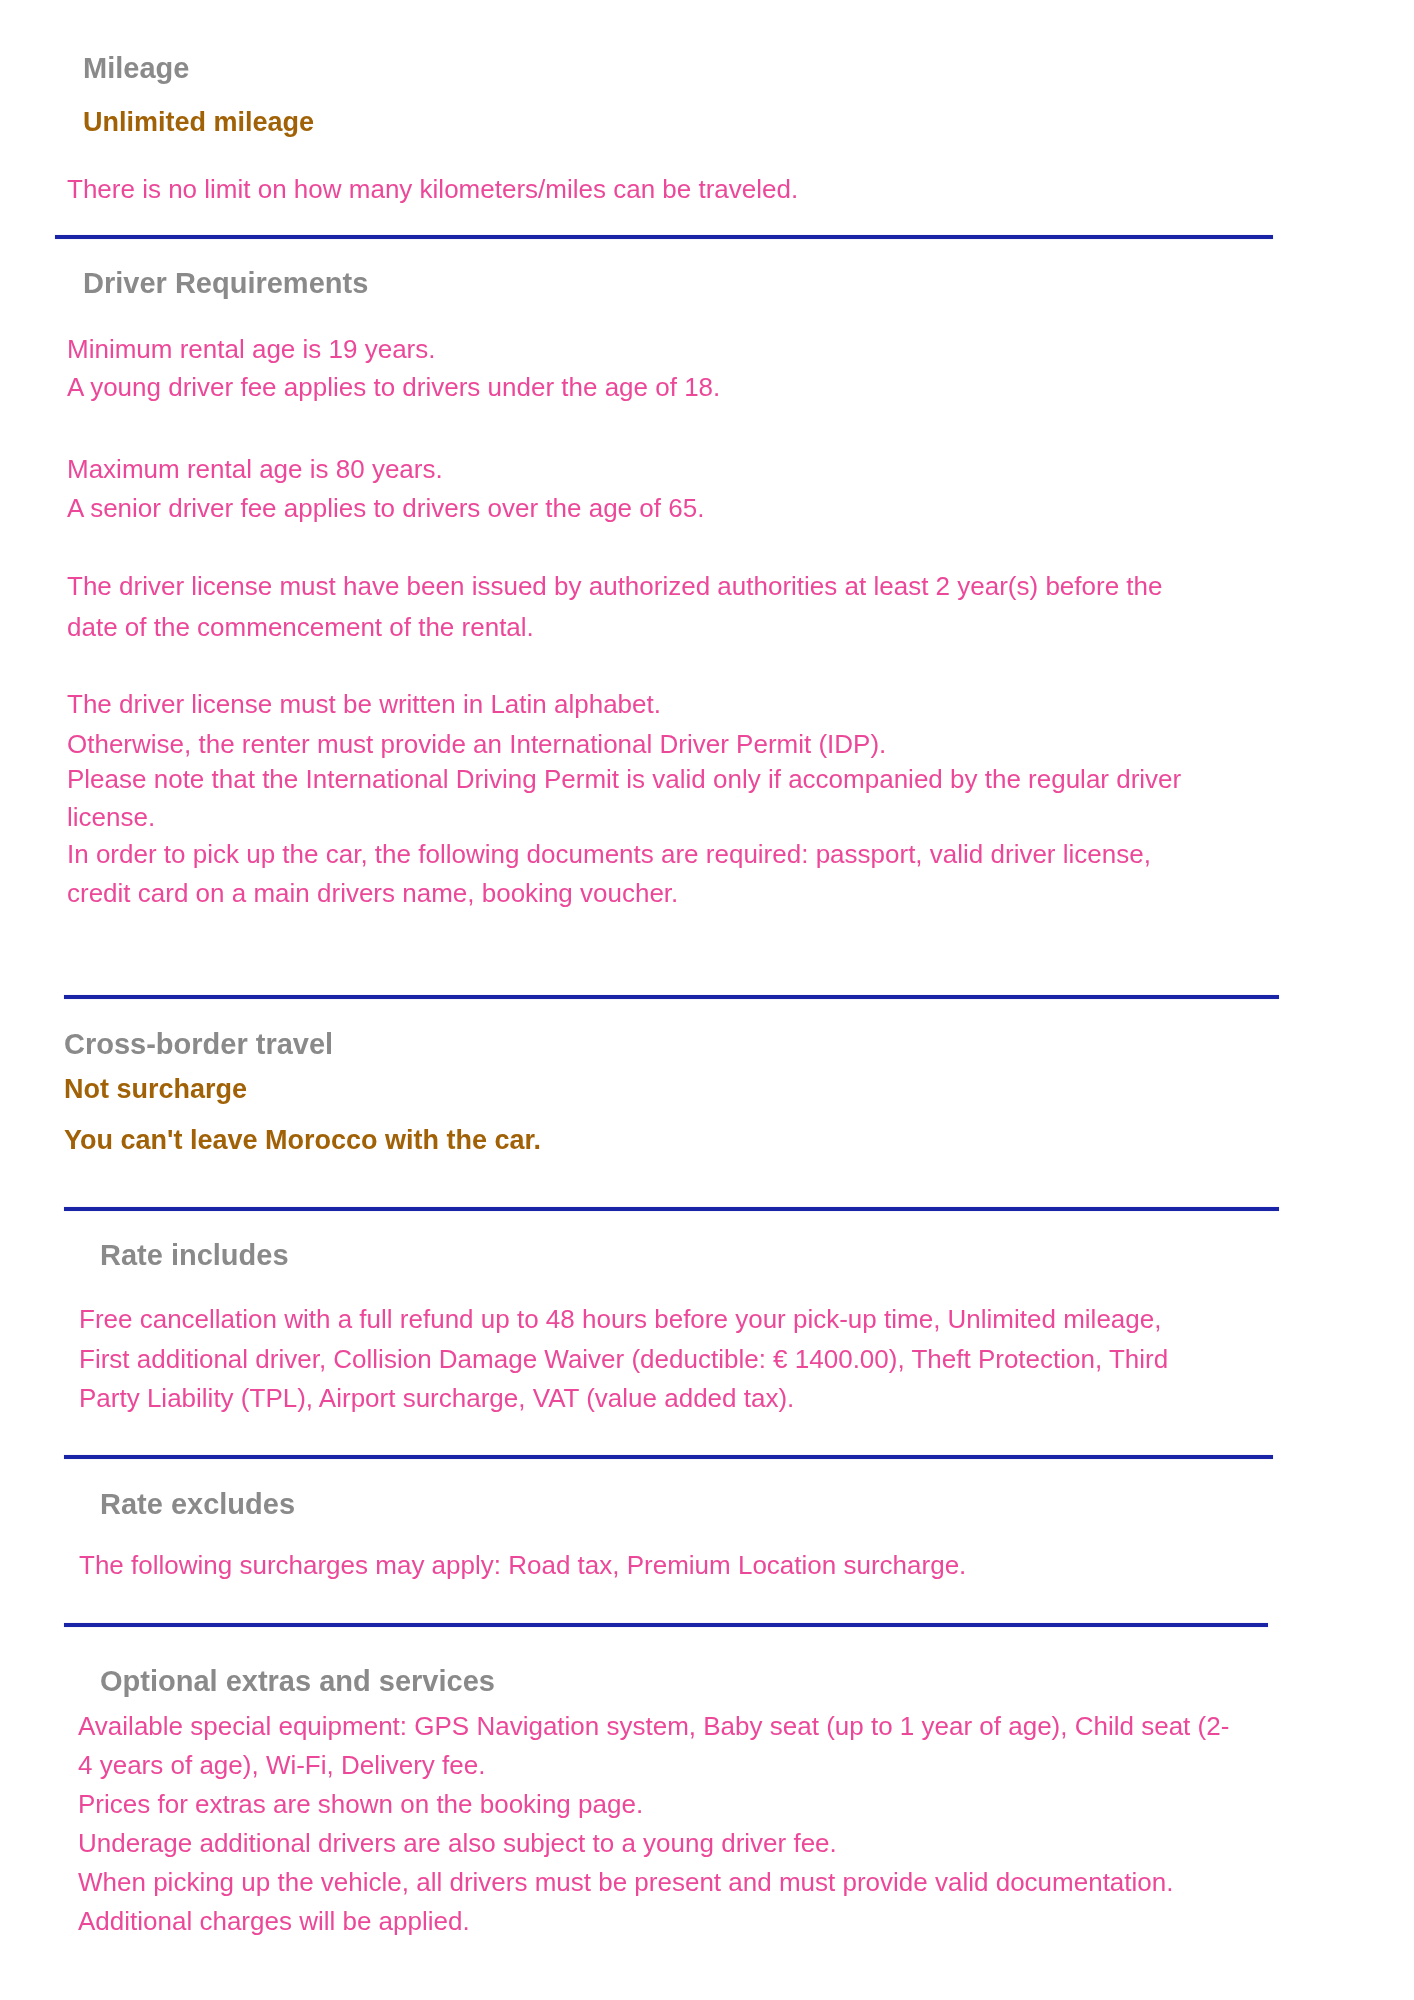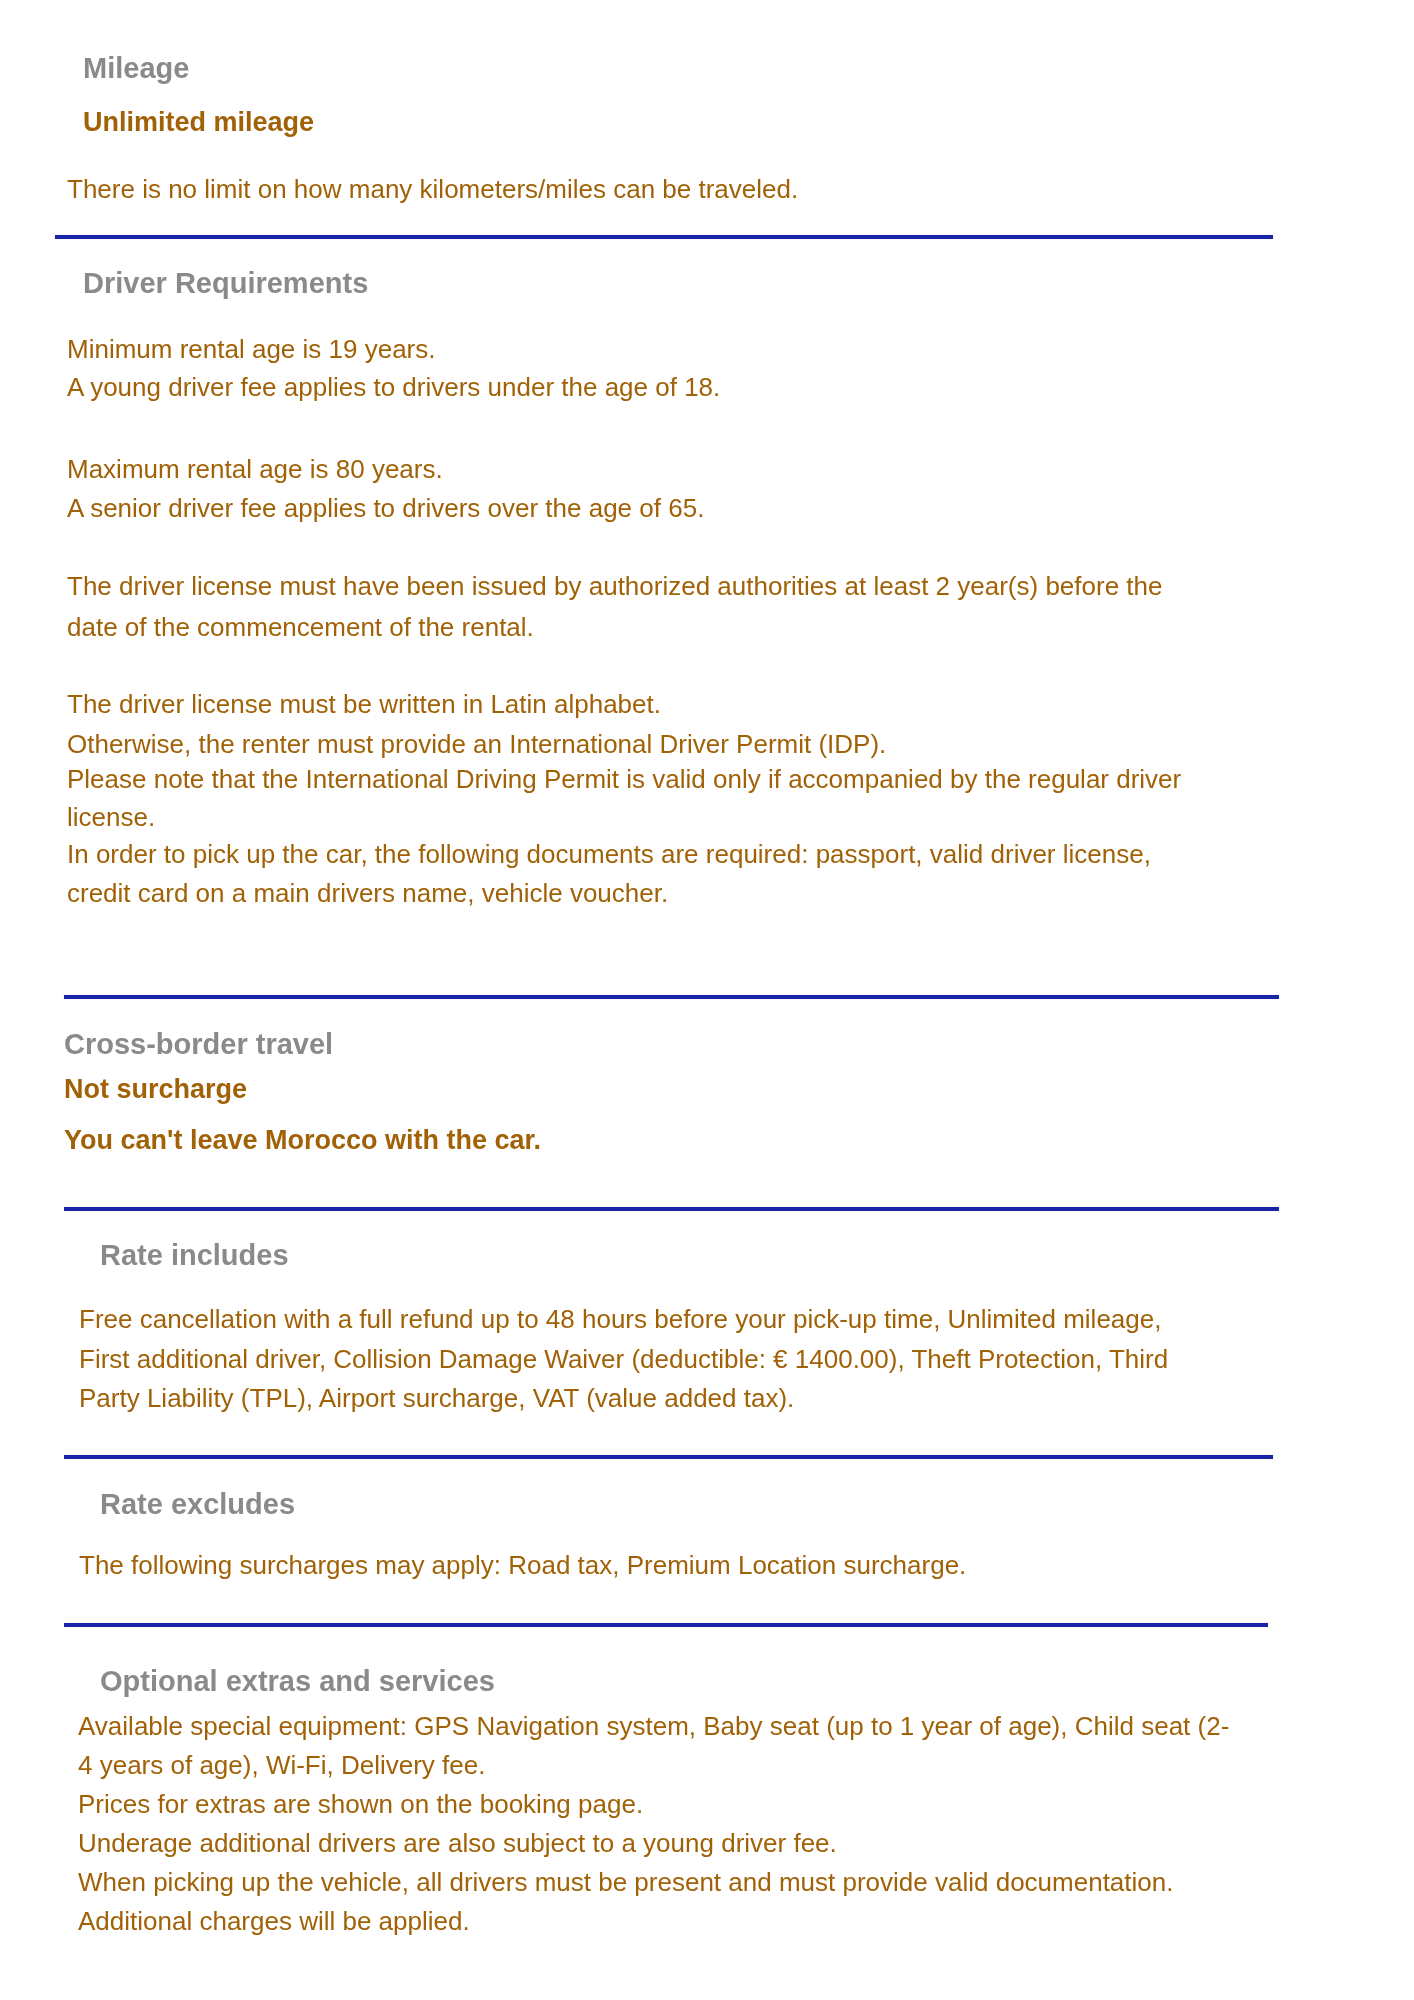--- a/index.html
+++ b/index.html
@@ -22,21 +22,21 @@
       font-size: 29px;
       line-height: 30px;
     }
     .sub {
       color: #a16207;
       font-weight: bold;
       font-size: 27px;
       line-height: 32px;
     }
     .body-text {
-      color: #a16207;
+      color: #ec4899;
       font-size: 26px;
       line-height: 32px;
     }
     .rule {
       position: absolute;
       height: 4px;
       background: #1a24a6;
       box-shadow: 0 0 1px rgba(26,36,166,0.4);
     }
   </style>
@@ -56,21 +56,21 @@
   <div class="abs body-text" style="left:67px; top:371px;">A young driver fee applies to drivers under the age of 18.</div>
   <div class="abs body-text" style="left:67px; top:453px;">Maximum rental age is 80 years.</div>
   <div class="abs body-text" style="left:67px; top:492px;">A senior driver fee applies to drivers over the age of 65.</div>
   <div class="abs body-text" style="left:67px; top:570px;">The driver license must have been issued by authorized authorities at least 2 year(s) before the</div>
   <div class="abs body-text" style="left:67px; top:611px;">date of the commencement of the rental.</div>
   <div class="abs body-text" style="left:67px; top:688px;">The driver license must be written in Latin alphabet.</div>
   <div class="abs body-text" style="left:67px; top:728px;">Otherwise, the renter must provide an International Driver Permit (IDP).</div>
   <div class="abs body-text" style="left:67px; top:763px;">Please note that the International Driving Permit is valid only if accompanied by the regular driver</div>
   <div class="abs body-text" style="left:67px; top:801px;text-align:center;">license.</div>
   <div class="abs body-text" style="left:67px; top:838px;">In order to pick up the car, the following documents are required: passport, valid driver license,</div>
-  <div class="abs body-text" style="left:67px; top:877px;">credit card on a main drivers name, vehicle voucher.</div>
+  <div class="abs body-text" style="left:67px; top:877px;">credit card on a main drivers name, booking voucher.</div>
 </section>
 <div class="rule" style="left:64px; top:995px; width:1215px;"></div>
 
 <section>
   <div class="abs heading" style="left:64px; top:1029px;">Cross-border travel</div>
   <div class="abs sub" style="left:64px; top:1073px;">Not surcharge</div>
   <div class="abs sub" style="left:64px; top:1124px;">You can't leave Morocco with the car.</div>
 </section>
 <div class="rule" style="left:64px; top:1207px; width:1215px;"></div>
 

